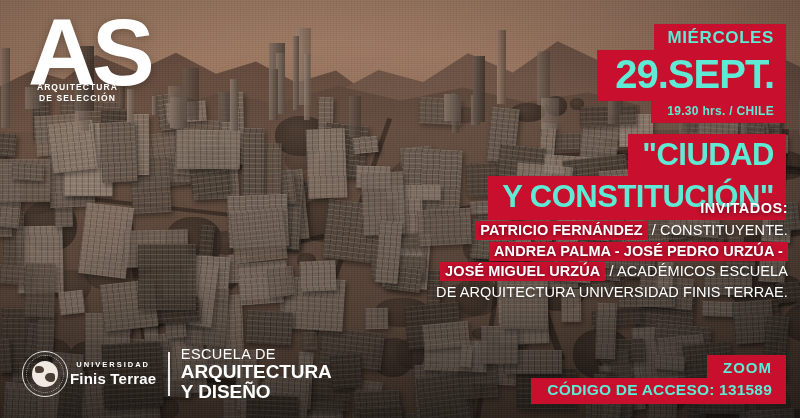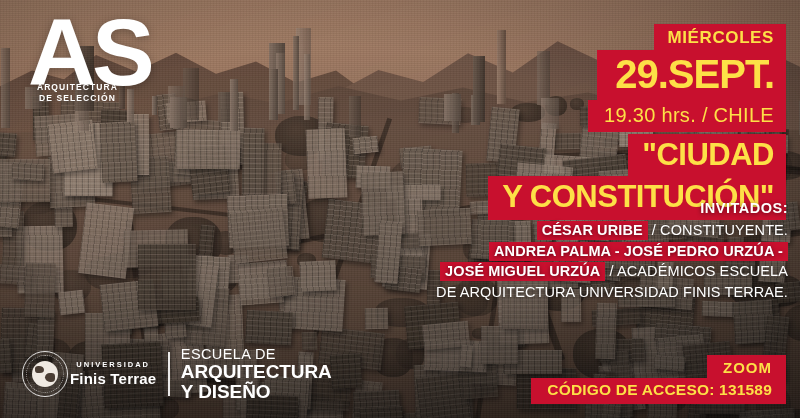--- a/index.html
+++ b/index.html
@@ -103,35 +103,35 @@
     font-size:8.5px; font-weight:bold; color:#fff; letter-spacing:1.1px;
     line-height:1.35; text-align:center; width:95px;
   }
   .logo-21 {
     position:absolute; left:52px; top:100px;
     font-size:52px; font-weight:bold; color:#fff; line-height:1;
     letter-spacing:-1px;
   }
 
   
-  .rb { background:#c8102e; color:#fde047; display:inline-block; }
+  .rb { background:#c8102e; color:#5eead4; display:inline-block; }
 
   
   .datewrap { position:absolute; right:14px; top:24px; text-align:right; }
   .d-line { display:block; }
   .d-dow {
     font-size:17px; font-weight:bold; letter-spacing:.6px;
     padding:4px 12px 3px 14px;
   }
   .d-big {
     font-size:40px; font-weight:bold; letter-spacing:-1px;
     padding:2px 12px 4px 18px; margin-top:-1px;
   }
   .d-time {
-    font-size:20px; font-weight:normal; letter-spacing:.3px;
+    font-size:12px; font-weight:bold; letter-spacing:.3px;
     padding:4px 12px 5px 16px; margin-top:-1px;
   }
 
   
   .titlewrap { position:absolute; right:14px; top:134px; text-align:right; }
   .t-line { display:block; }
   .t1 { font-size:31px; font-weight:bold; letter-spacing:-.5px; padding:3px 12px 4px 14px; }
   .t2 { font-size:31px; font-weight:bold; letter-spacing:-.5px; padding:3px 12px 5px 14px; margin-top:-1px; }
 
   
@@ -579,21 +579,21 @@
 
     <div class="titlewrap">
       <span class="t-line"><span class="rb t1">"CIUDAD</span></span>
       <span class="t-line"><span class="rb t2">Y CONSTITUCIÓN"</span></span>
     </div>
 
     <div class="invwrap">
       <div class="inv-head">INVITADOS:</div>
 
       <div class="inv-line">
-        <span class="nm">CÉSAR URIBE</span><span class="rol"> / CONSTITUYENTE.</span>
+        <span class="nm">PATRICIO FERNÁNDEZ</span><span class="rol"> / CONSTITUYENTE.</span>
       </div>
       <div class="inv-line">
         <span class="nm">ANDREA PALMA - JOSÉ PEDRO URZÚA -</span><span class="rol"></span>
       </div>
       <div class="inv-line">
         <span class="nm">JOSÉ MIGUEL URZÚA</span><span class="rol"> / ACADÉMICOS ESCUELA</span>
       </div>
       <div class="inv-line">DE ARQUITECTURA  UNIVERSIDAD FINIS TERRAE.</div>
     </div>
 

